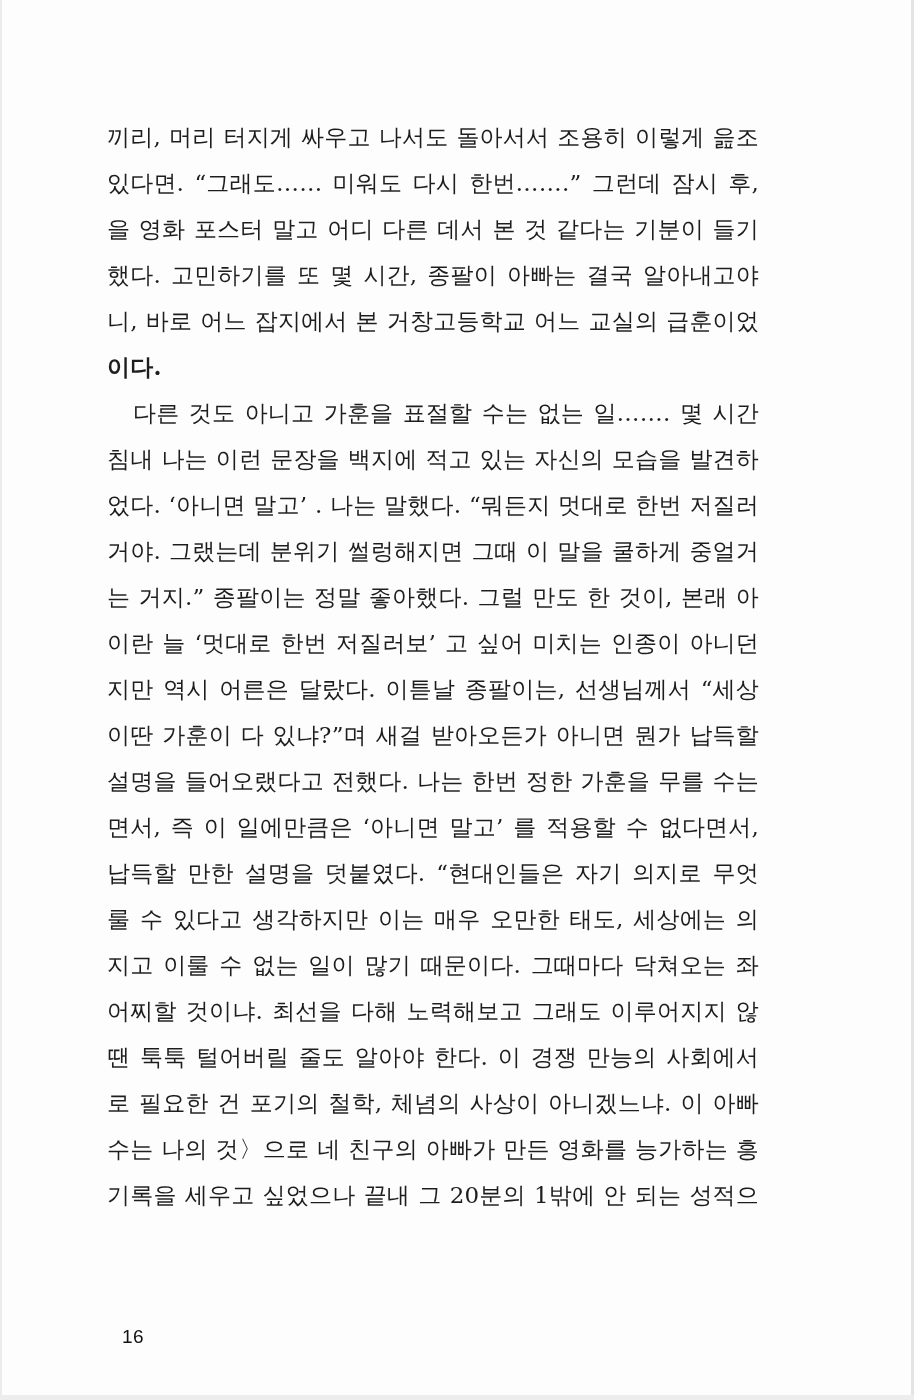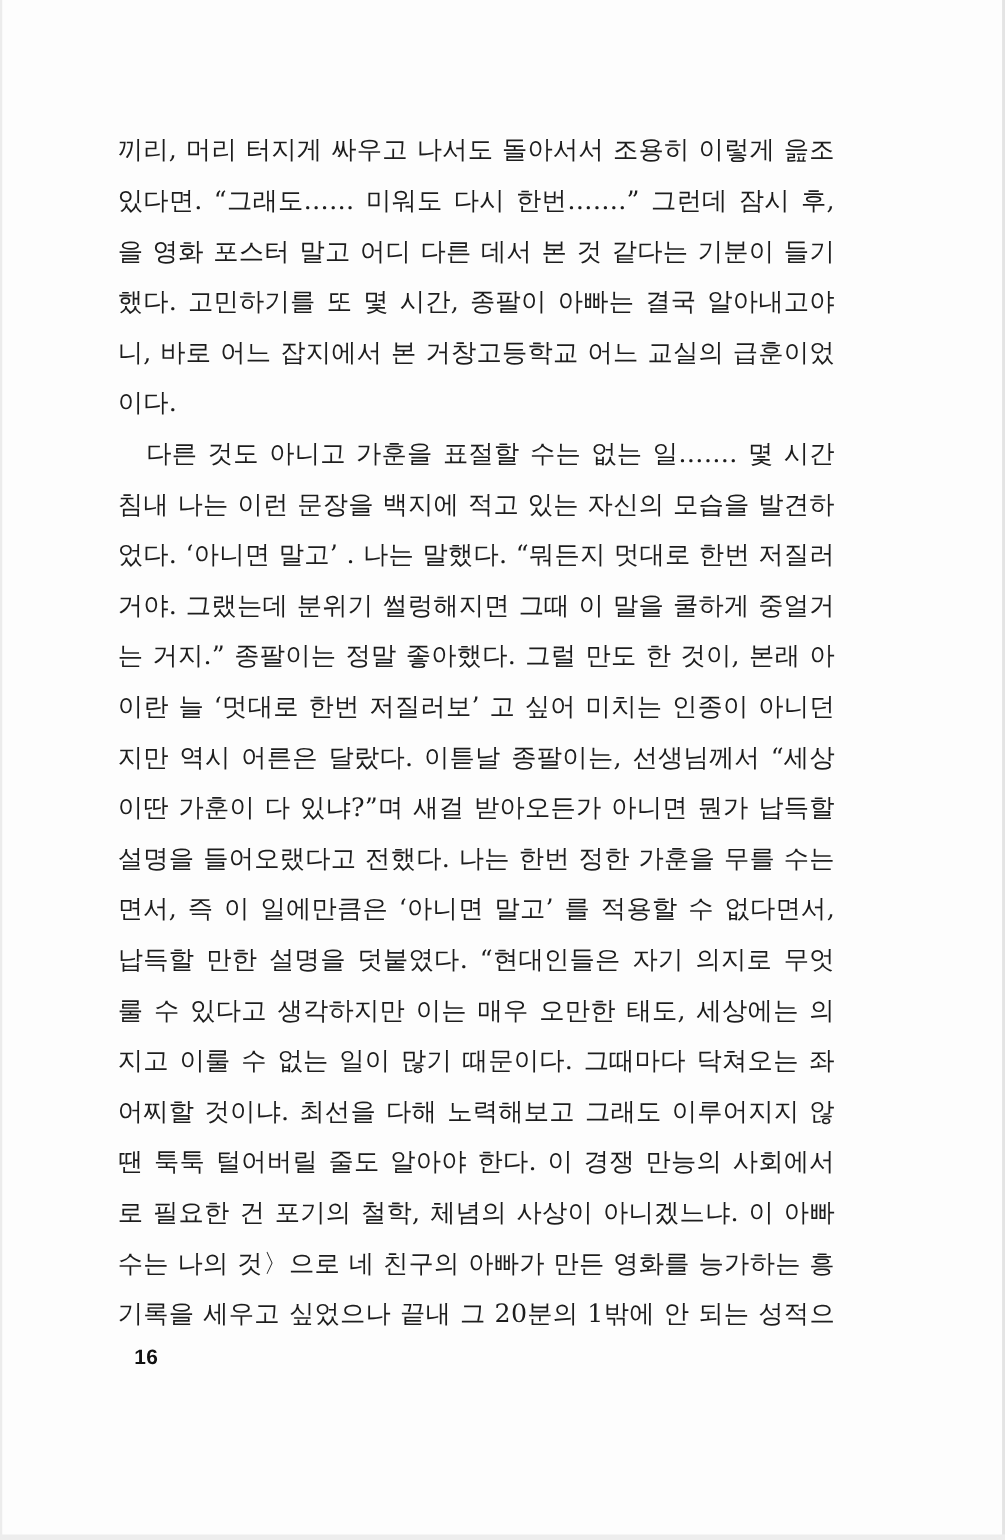--- a/index.html
+++ b/index.html
@@ -42,32 +42,33 @@
   .line {
     height: 46px;
     overflow: hidden;
     text-align: justify;
     text-align-last: justify;
     -moz-text-align-last: justify;
   }
   .line.nojust {
     text-align: left;
     text-align-last: left;
+    font-weight: bold;
     -moz-text-align-last: left;
   }
   .line.indent {
     text-indent: 26px;
   }
   .page-number {
     position: absolute;
     left: 122px;
-    top: 1224px;
+    top: 1326px;
     font-family: "Liberation Sans", sans-serif;
     font-size: 19px;
-    font-weight: 700;
+    font-weight: 400;
     color: #111111;
     letter-spacing: 0.5px;
   }
 </style>
 </head>
 <body>
 
 <div class="page">
   <div class="scan-edge-left"></div>
   <div class="scan-edge-right"></div>

